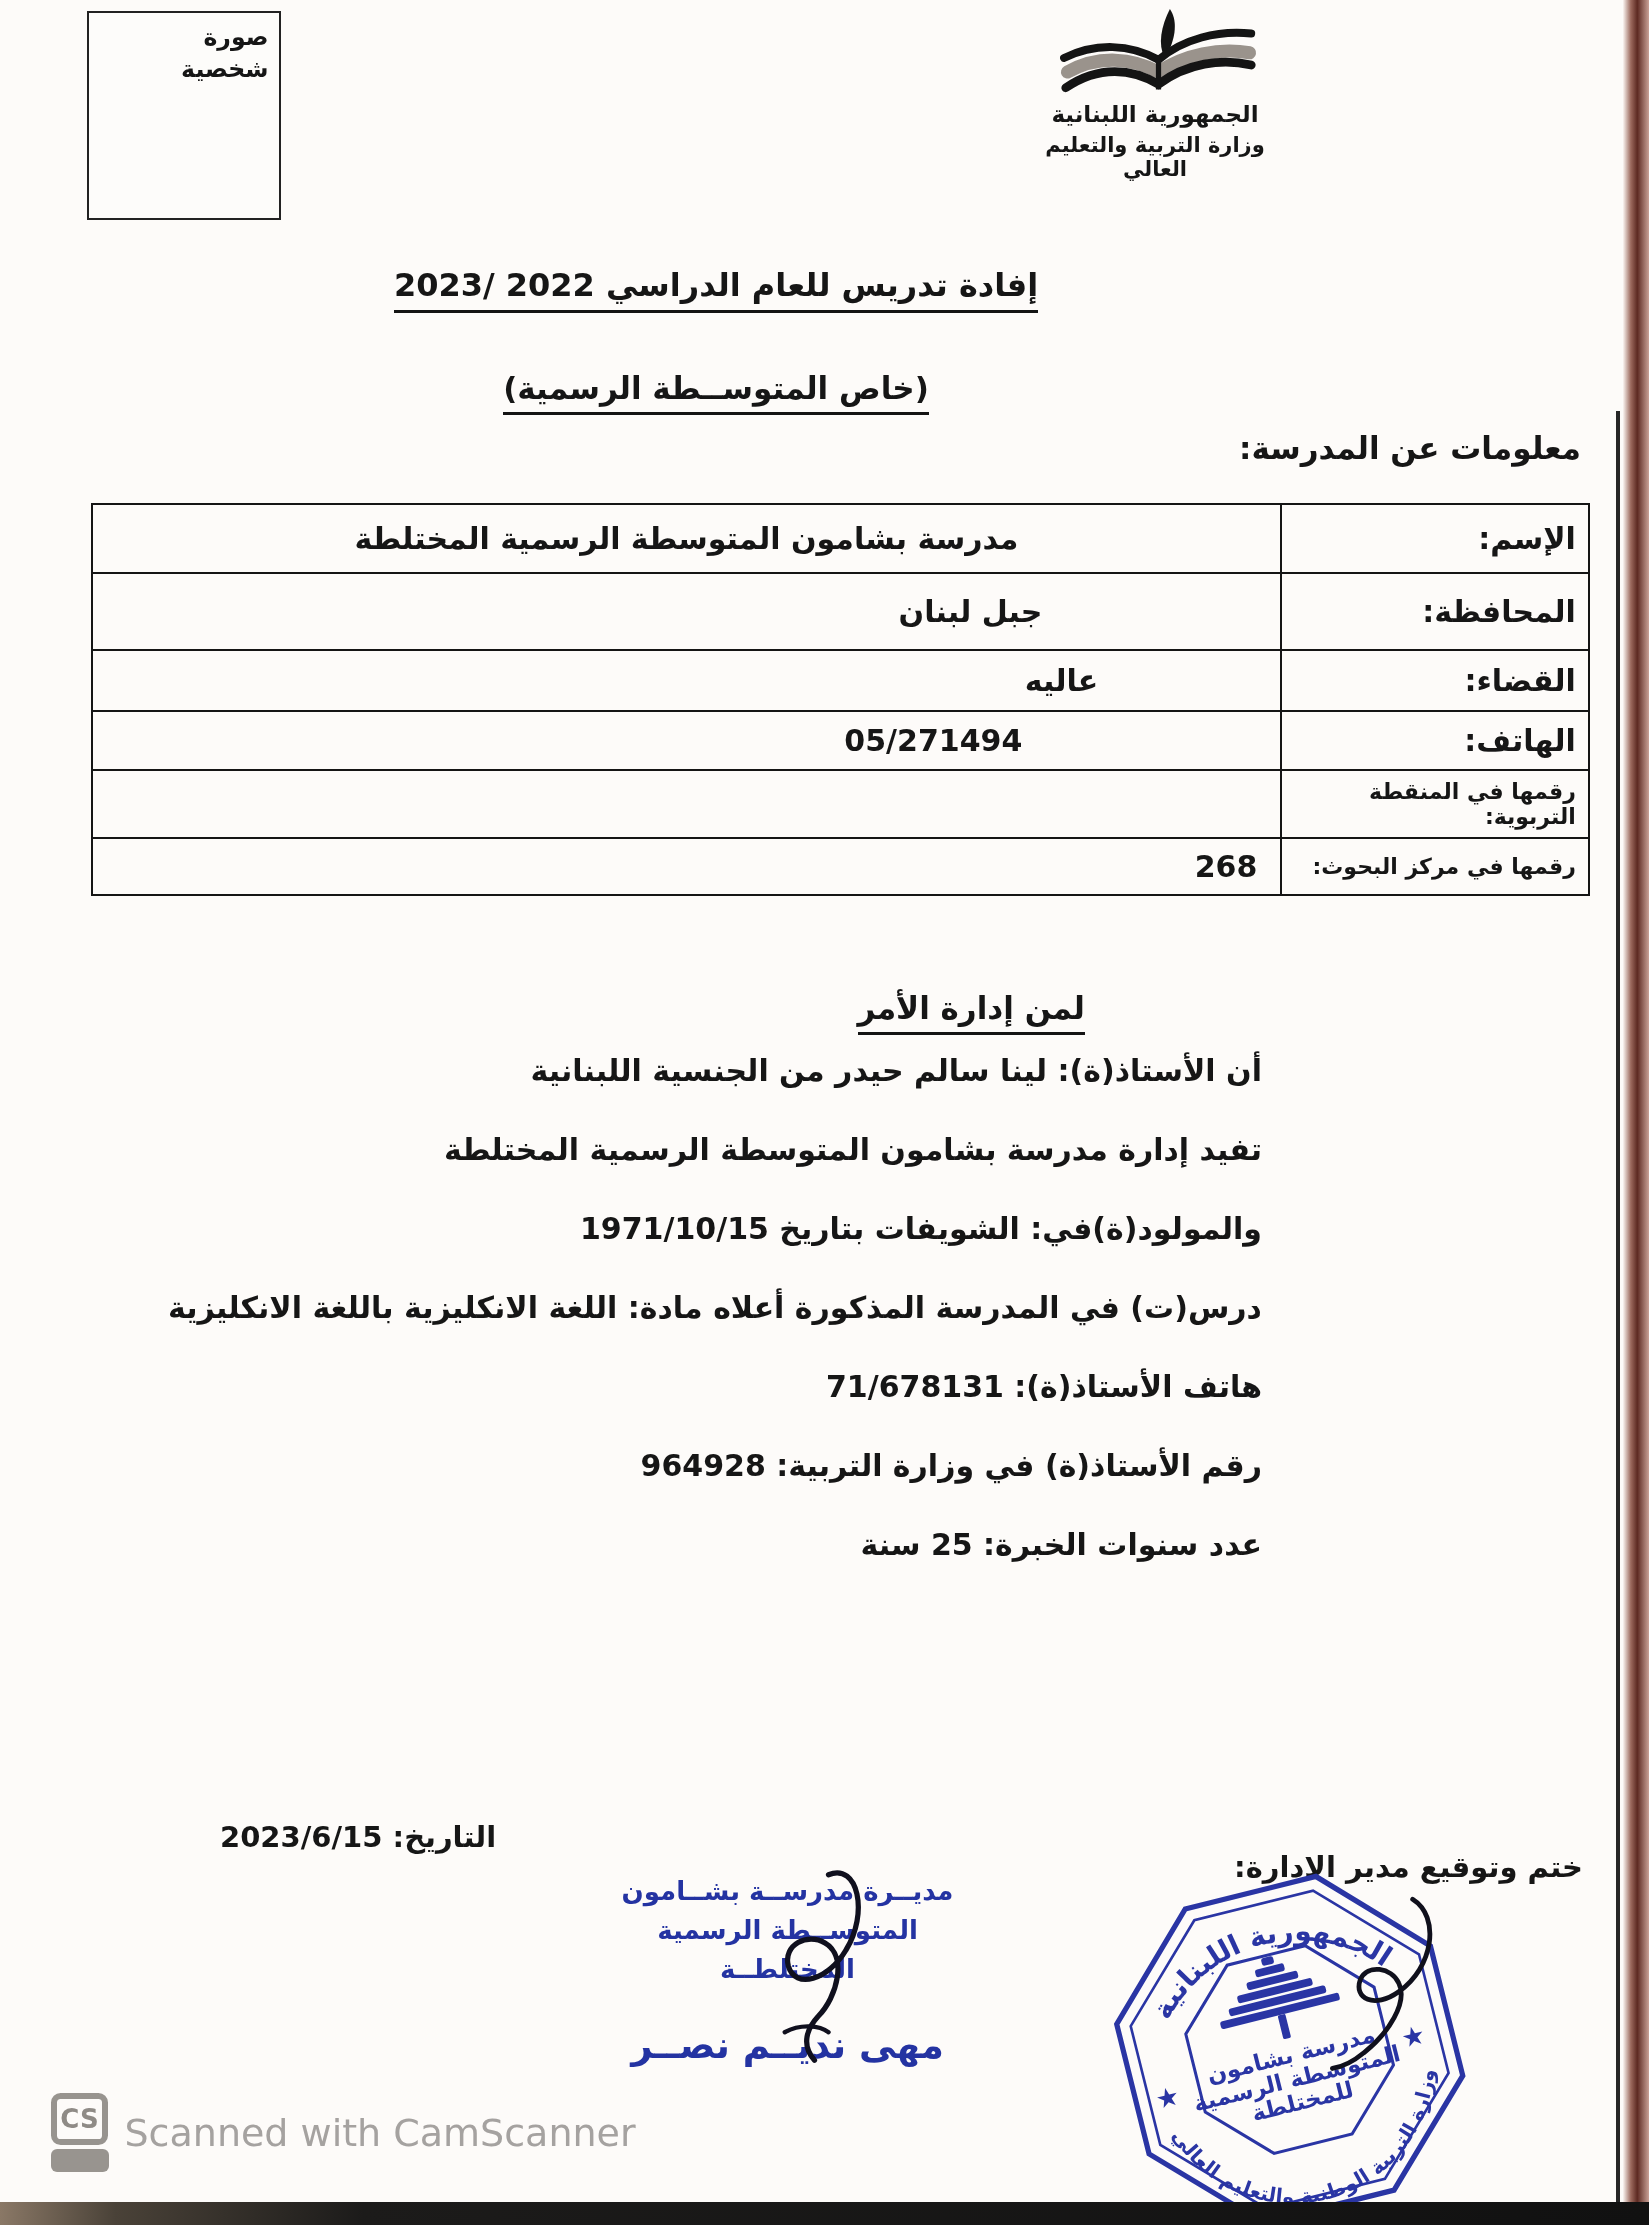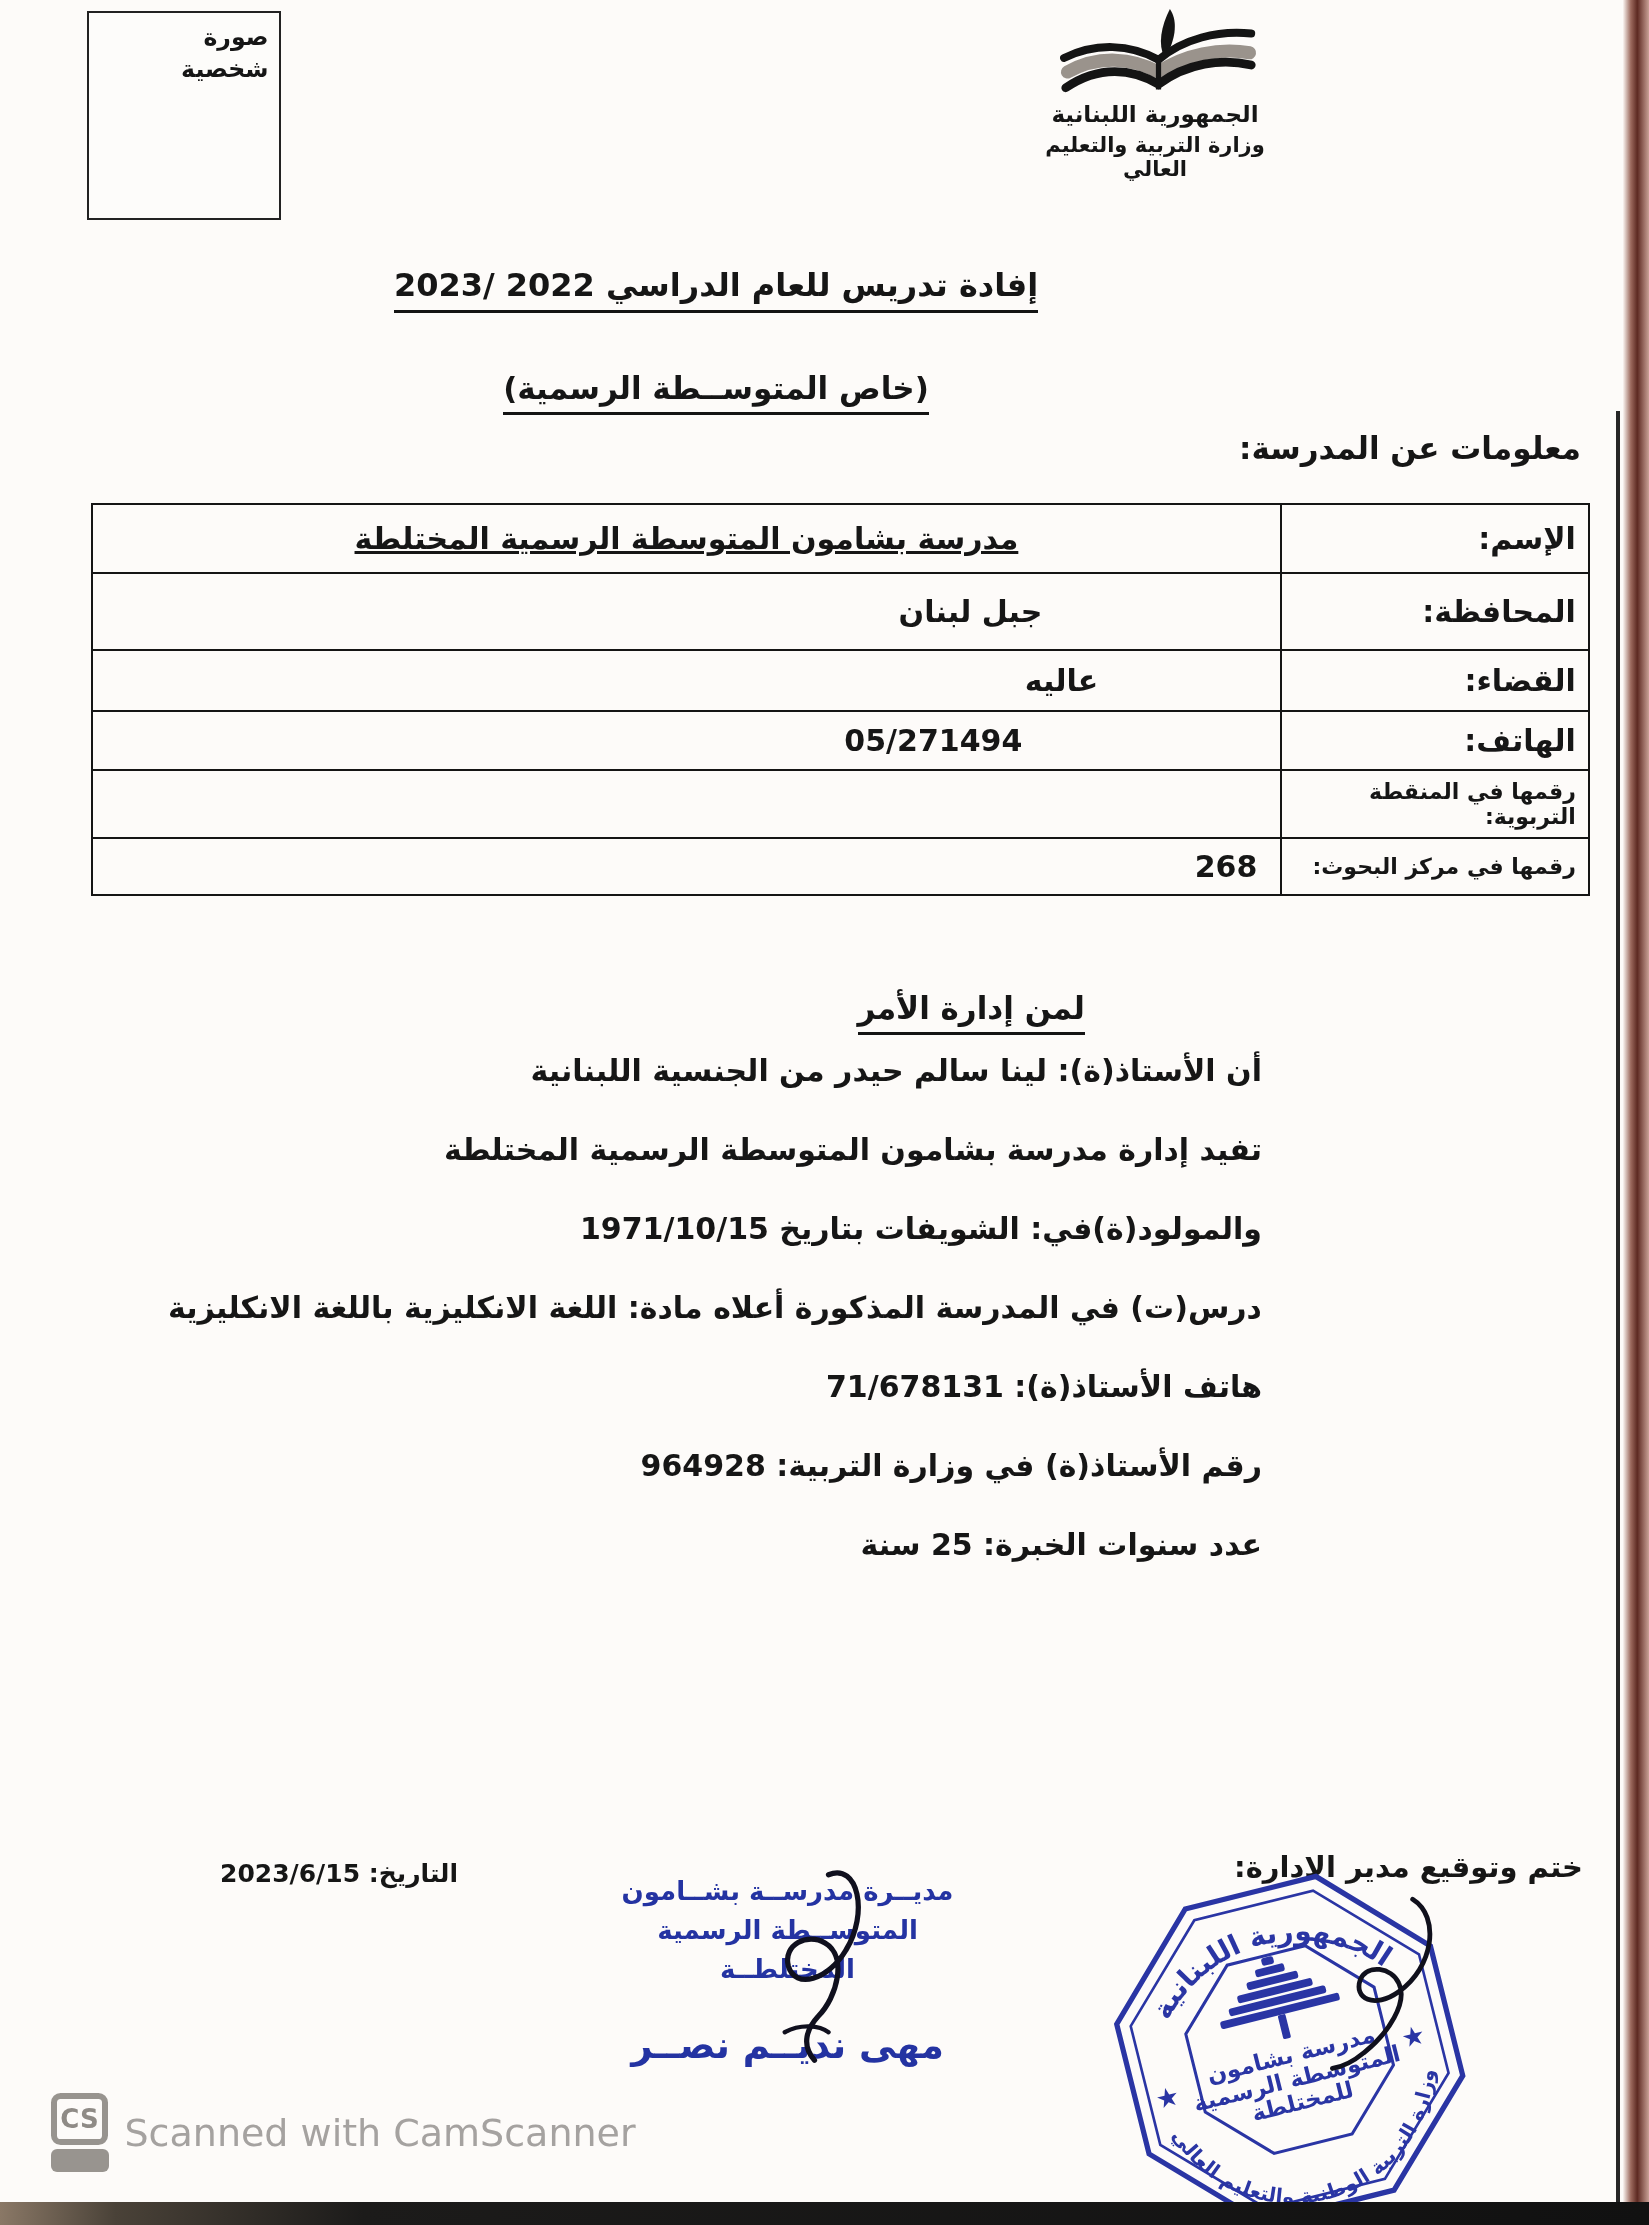--- a/index.html
+++ b/index.html
@@ -26,34 +26,34 @@
   .info-heading{position:absolute;right:68px;top:430px;font-size:31px;font-weight:bold;}
 
   
   table.info{position:absolute;left:91px;top:503px;width:1499px;border-collapse:collapse;table-layout:fixed;}
   table.info td{border:2.6px solid #151515;vertical-align:middle;}
   td.lbl{width:290px;text-align:right;padding:3.5px 12.2px 3.5px 3.5px;font-size:30px;font-weight:bold;}
   td.val{text-align:right;font-size:30px;font-weight:bold;}
   tr.r1{height:69px;} tr.r2{height:77px;} tr.r3{height:61px;}
   tr.r4{height:59px;} tr.r5{height:68px;} tr.r6{height:57px;}
   tr.r5 td.lbl, tr.r6 td.lbl{font-size:22px;}
-  tr.r1 td.val{padding-left:12px;padding-right:262px;text-decoration:underline;}
+  tr.r1 td.val{padding-left:12px;padding-right:262px;}
   tr.r2 td.val{padding-right:238px;}
   tr.r3 td.val{padding-right:182px;}
   tr.r4 td.val{padding-right:258px;}
   tr.r6 td.val{padding-right:23px;}
 
   .concern{position:absolute;right:564px;top:990px;font-size:31px;font-weight:bold;}
 
   .body-lines{position:absolute;right:387px;top:1050px;text-align:right;}
   .bline{font-size:30px;font-weight:bold;line-height:42px;margin-bottom:37px;white-space:nowrap;}
 
   
   .stamp-label{position:absolute;right:66px;top:1850px;font-size:29px;font-weight:bold;z-index:2;}
-  .date-line{position:absolute;left:220px;top:1859px;font-size:25px;font-weight:bold;}
+  .date-line{position:absolute;left:220px;top:1820px;font-size:29px;font-weight:bold;}
   .director{position:absolute;left:604px;top:1872px;width:367px;text-align:center;color:#2433a2;z-index:3;}
   .director .dline{font-size:26px;font-weight:bold;line-height:39px;}
   .director .dname{font-size:37px;font-weight:bold;margin-top:35px;letter-spacing:0.9px;}
   .stamp-svg{position:absolute;left:1102px;top:1866px;z-index:4;transform:rotate(-14deg);}
   .sig-center{position:absolute;left:734px;top:1859px;z-index:5;}
   .sig-stamp{position:absolute;left:1308px;top:1887px;z-index:6;}
 
   
   .watermark{position:absolute;left:51px;top:2093px;display:flex;align-items:center;gap:17.5px;direction:ltr;z-index:8;}
   .cs-icon{width:56px;}

